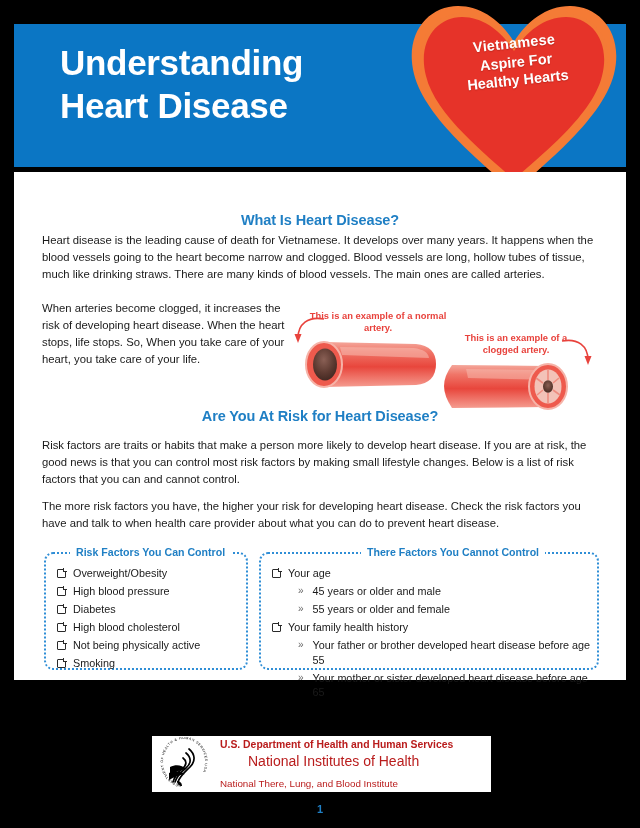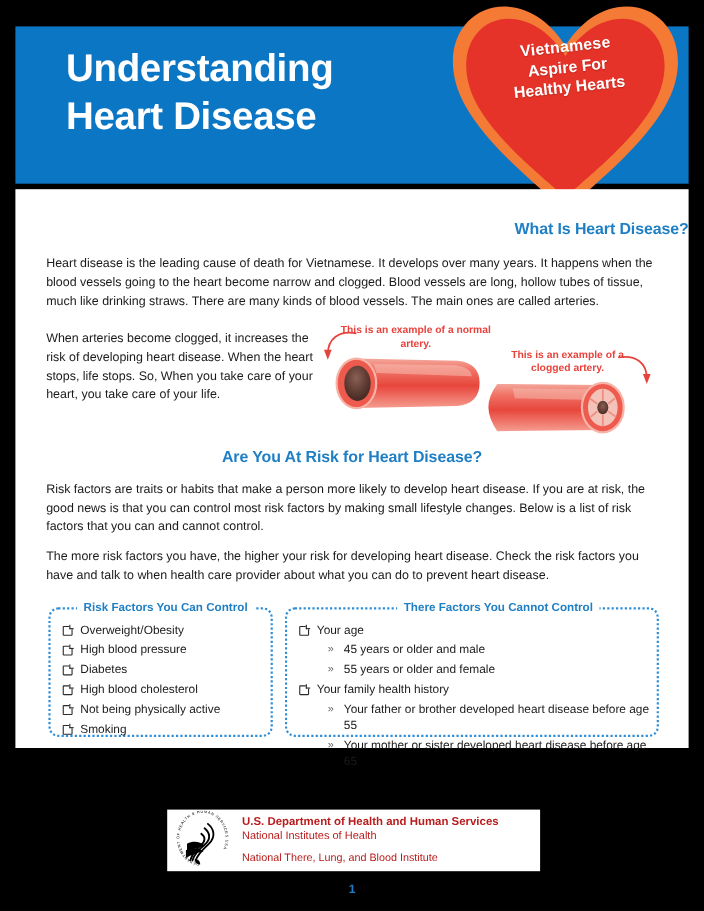--- a/index.html
+++ b/index.html
@@ -88,28 +88,28 @@
   }
 
   .body-text {
     color: #1a1a1a;
     font-size: 11.3px;
     line-height: 1.52;
     text-align: left;
   }
   .body-text b { font-weight: normal; }
 
-  #intro-heading { position: absolute; left: 0; top: 29px; width: 612px; text-align: right; }
+  #intro-heading { position: absolute; left: 0; top: 40px; width: 612px; }
   #intro-para    { position: absolute; left: 28px; top: 60px; width: 556px; }
   #clog-para     { position: absolute; left: 28px; top: 128px; width: 252px; }
 
   
   .artery-figure {
     position: absolute;
-    top: 122px;
+    top: 138px;
     width: 150px;
   }
   #artery-normal  { left: 282px; }
   #artery-clogged { left: 428px; }
 
   .artery-caption {
     color: #e8423c;
     font-size: 9.4px;
     font-weight: bold;
     line-height: 1.3;
@@ -214,21 +214,21 @@
     display: flex;
     align-items: center;
     gap: 8px;
     padding-left: 4px;
   }
   .hhs-seal { flex: 0 0 auto; width: 56px; height: 54px; }
   .hhs-seal svg { display: block; }
 
   .agency-text { color: #b91c1c; }
   .agency-line-1 { font-size: 10.4px; font-weight: bold; line-height: 1.3; white-space: nowrap; }
-  .agency-line-2 { font-size: 10px; line-height: 1.35; }
+  .agency-line-2 { font-size: 14px; line-height: 1.35; margin-left: 28px; }
   .agency-line-3 { font-size: 9.8px; line-height: 1.35; margin-top: 6px; white-space: nowrap; }
 
   .page-number {
     position: absolute;
     left: 0;
     top: 803px;
     width: 640px;
     text-align: center;
     color: #1f7fc4;
     font-size: 11px;

